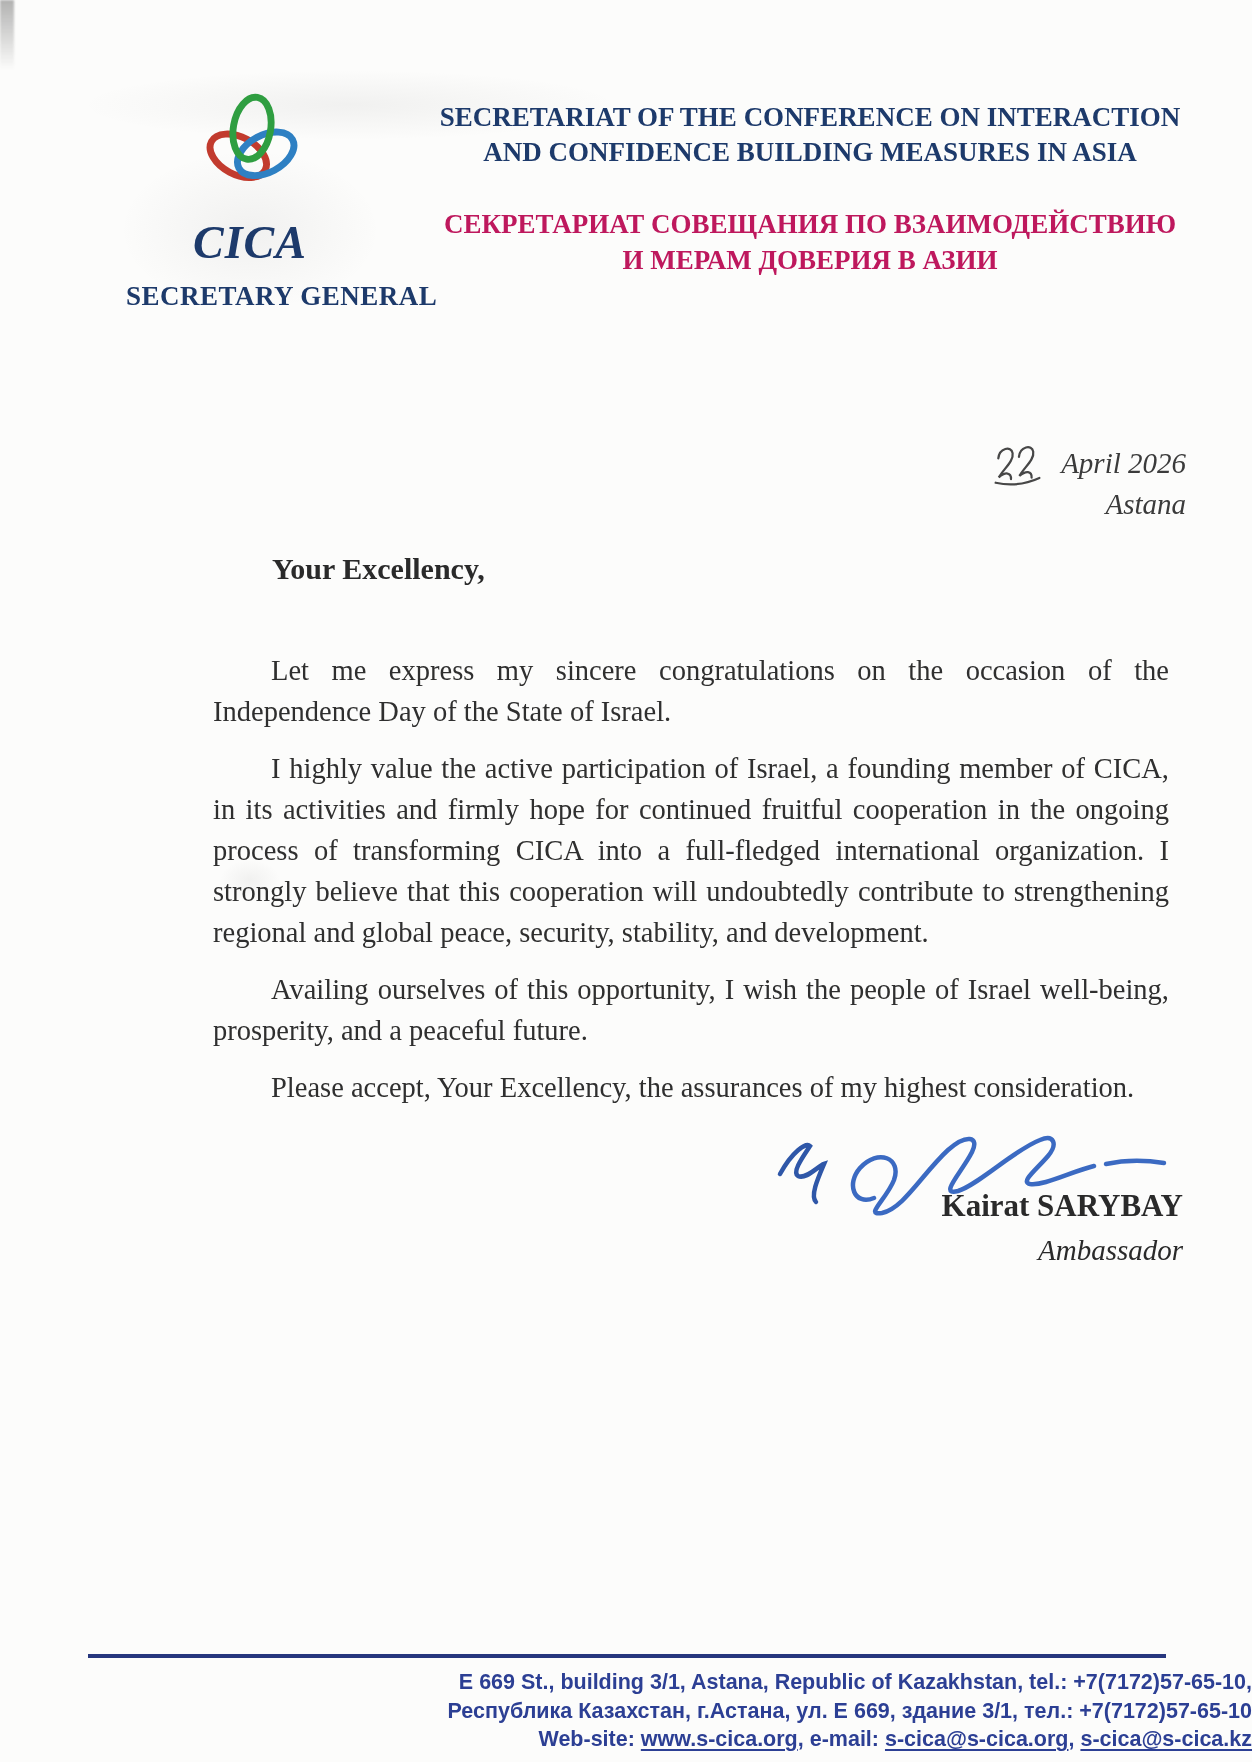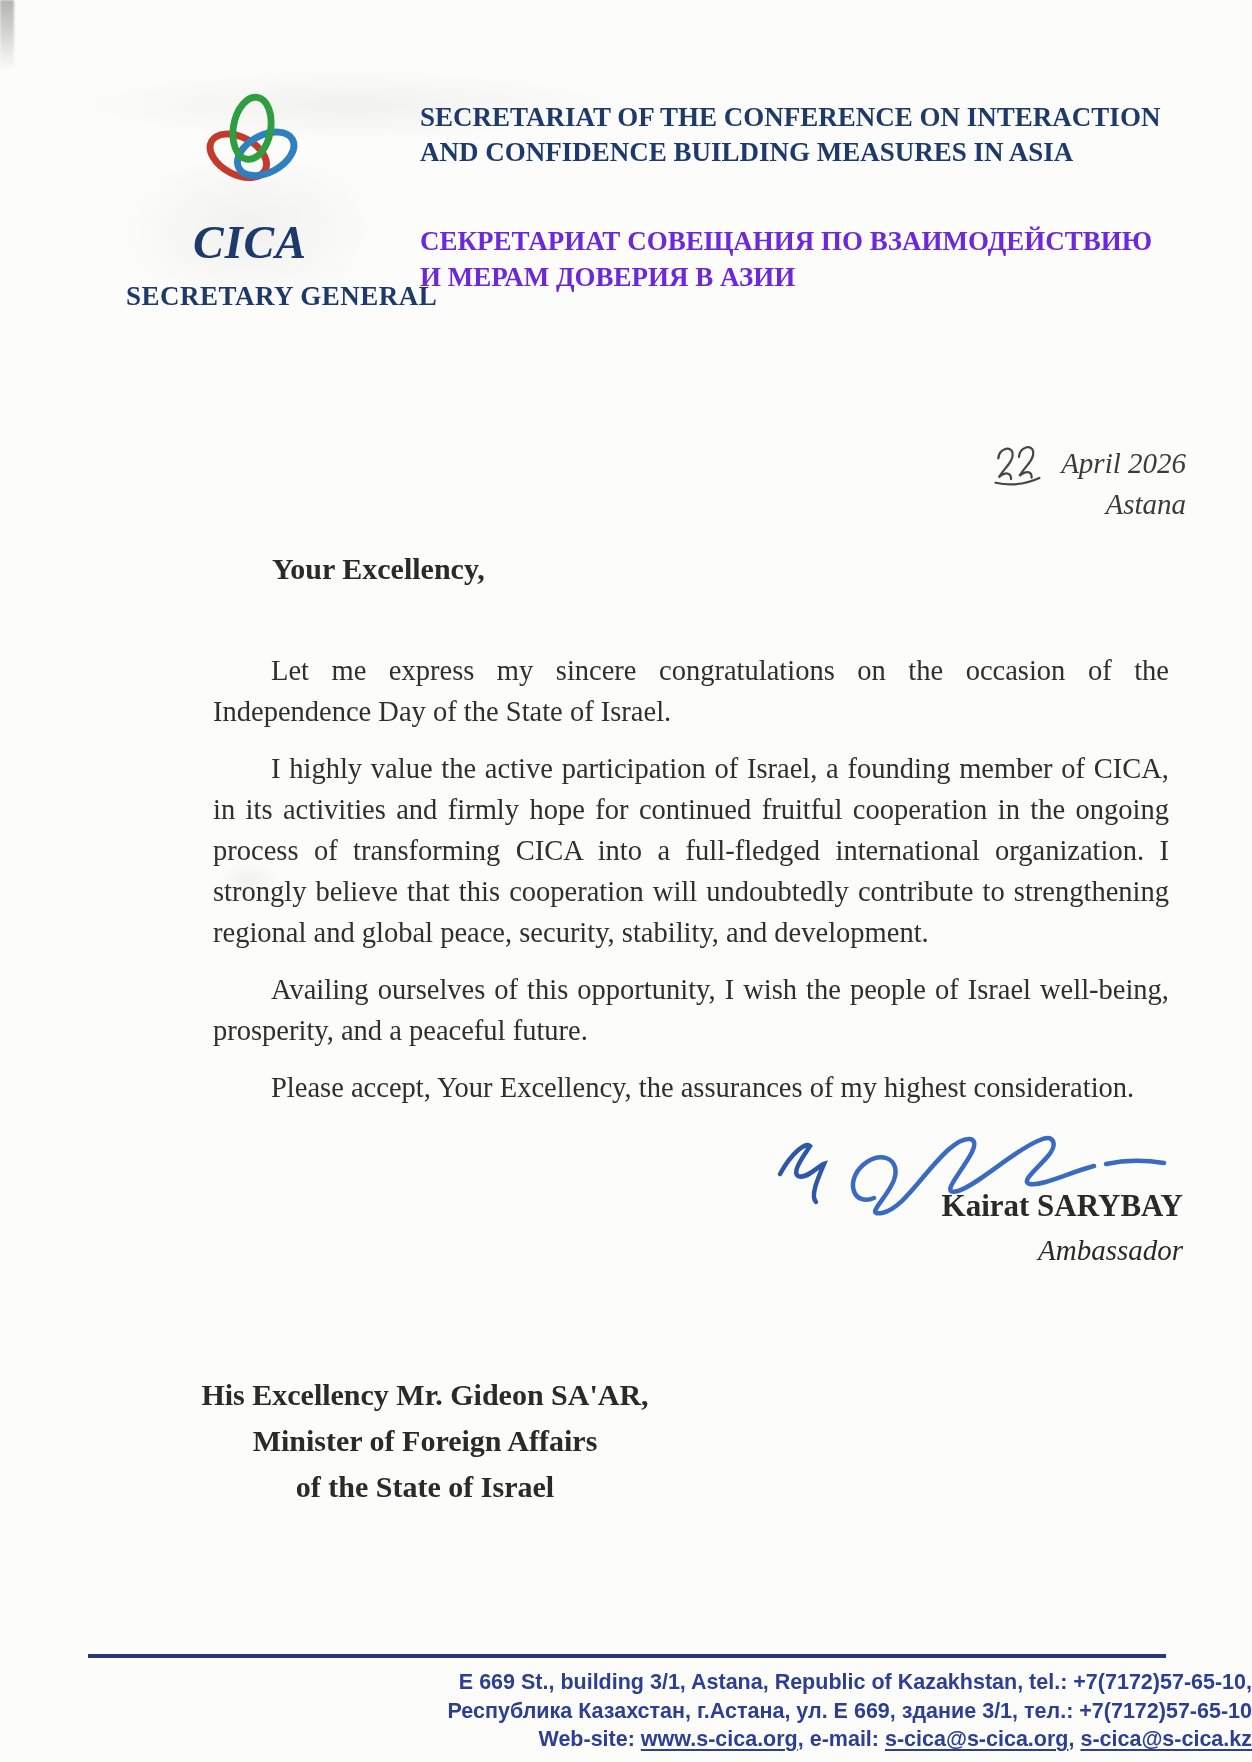--- a/index.html
+++ b/index.html
@@ -21,24 +21,24 @@
   .sm2{left:120px;top:150px;width:260px;height:160px;}
   .sm3{left:220px;top:860px;width:60px;height:40px;}
 
   
   .logo-svg{position:absolute;left:203px;top:92px;width:98px;height:104px;}
   .cica-wordmark{position:absolute;left:186px;top:216px;width:128px;
     text-align:center;font-style:italic;font-weight:bold;font-size:46px;
     color:#1d3a6b;letter-spacing:1px;}
   .office-title{position:absolute;left:126px;top:281px;width:320px;
     font-weight:bold;font-size:27px;color:#1d3a6b;letter-spacing:.5px;}
-  .org-en{position:absolute;left:420px;top:100px;width:780px;
+  .org-en{position:absolute;left:420px;top:100px;width:780px;text-align:center;
     font-weight:bold;font-size:27px;line-height:35px;color:#1d3a6b;}
-  .org-ru{position:absolute;left:420px;top:223px;width:780px;
-    font-weight:bold;font-size:27px;line-height:36px;color:#6d28d9;}
+  .org-ru{position:absolute;left:420px;top:206px;width:780px;text-align:center;
+    font-weight:bold;font-size:27px;line-height:36px;color:#be185d;}
 
   
   .dateline{position:absolute;right:66px;top:438px;text-align:right;
     font-style:italic;font-size:29px;color:#3b3b3b;}
   .dateline .line1{display:flex;justify-content:flex-end;align-items:flex-end;gap:8px;}
   .hand22{width:62px;height:48px;transform:rotate(-4deg);margin-right:1px;margin-bottom:-6px;}
   .place{margin-top:8px;}
 
   
   .salutation{position:absolute;left:272px;top:552px;
@@ -121,25 +121,20 @@
       <path d="M122,96 C102,104 94,82 108,66 C126,46 150,56 142,78 C134,98 112,114 130,111 C152,106 170,72 196,48 C214,32 228,34 220,50 C210,70 186,94 206,89 C226,83 262,48 288,38 C302,32 306,42 296,54 C284,68 268,80 278,82 C292,84 318,70 342,64" stroke="#3b6ac2"></path>
       <path d="M354,62 C372,58 394,58 412,61" stroke="#3b6ac2"></path>
     </g>
   </svg>
 
   <div class="sig-block">
     <div class="sig-name">Kairat SARYBAY</div>
     <div class="sig-title">Ambassador</div>
   </div>
 
-  <div class="addressee">
-    <div>His Excellency Mr. Gideon SA'AR,</div>
-    <div>Minister of Foreign Affairs</div>
-    <div>of the State of Israel</div>
-  </div>
 
   <div class="footer-rule"></div>
   <div class="footer-text">
     <div>E 669 St., building 3/1, Astana, Republic of Kazakhstan, tel.: +7(7172)57-65-10,</div>
     <div>Республика Казахстан, г.Астана, ул. Е 669, здание 3/1, тел.: +7(7172)57-65-10</div>
     <div><span>Web-site: </span><span class="u">www.s-cica.org</span><span>, e-mail: </span><span class="u">s-cica@s-cica.org</span><span>, </span><span class="u">s-cica@s-cica.kz</span></div>
   </div>
 
 </div>
 

